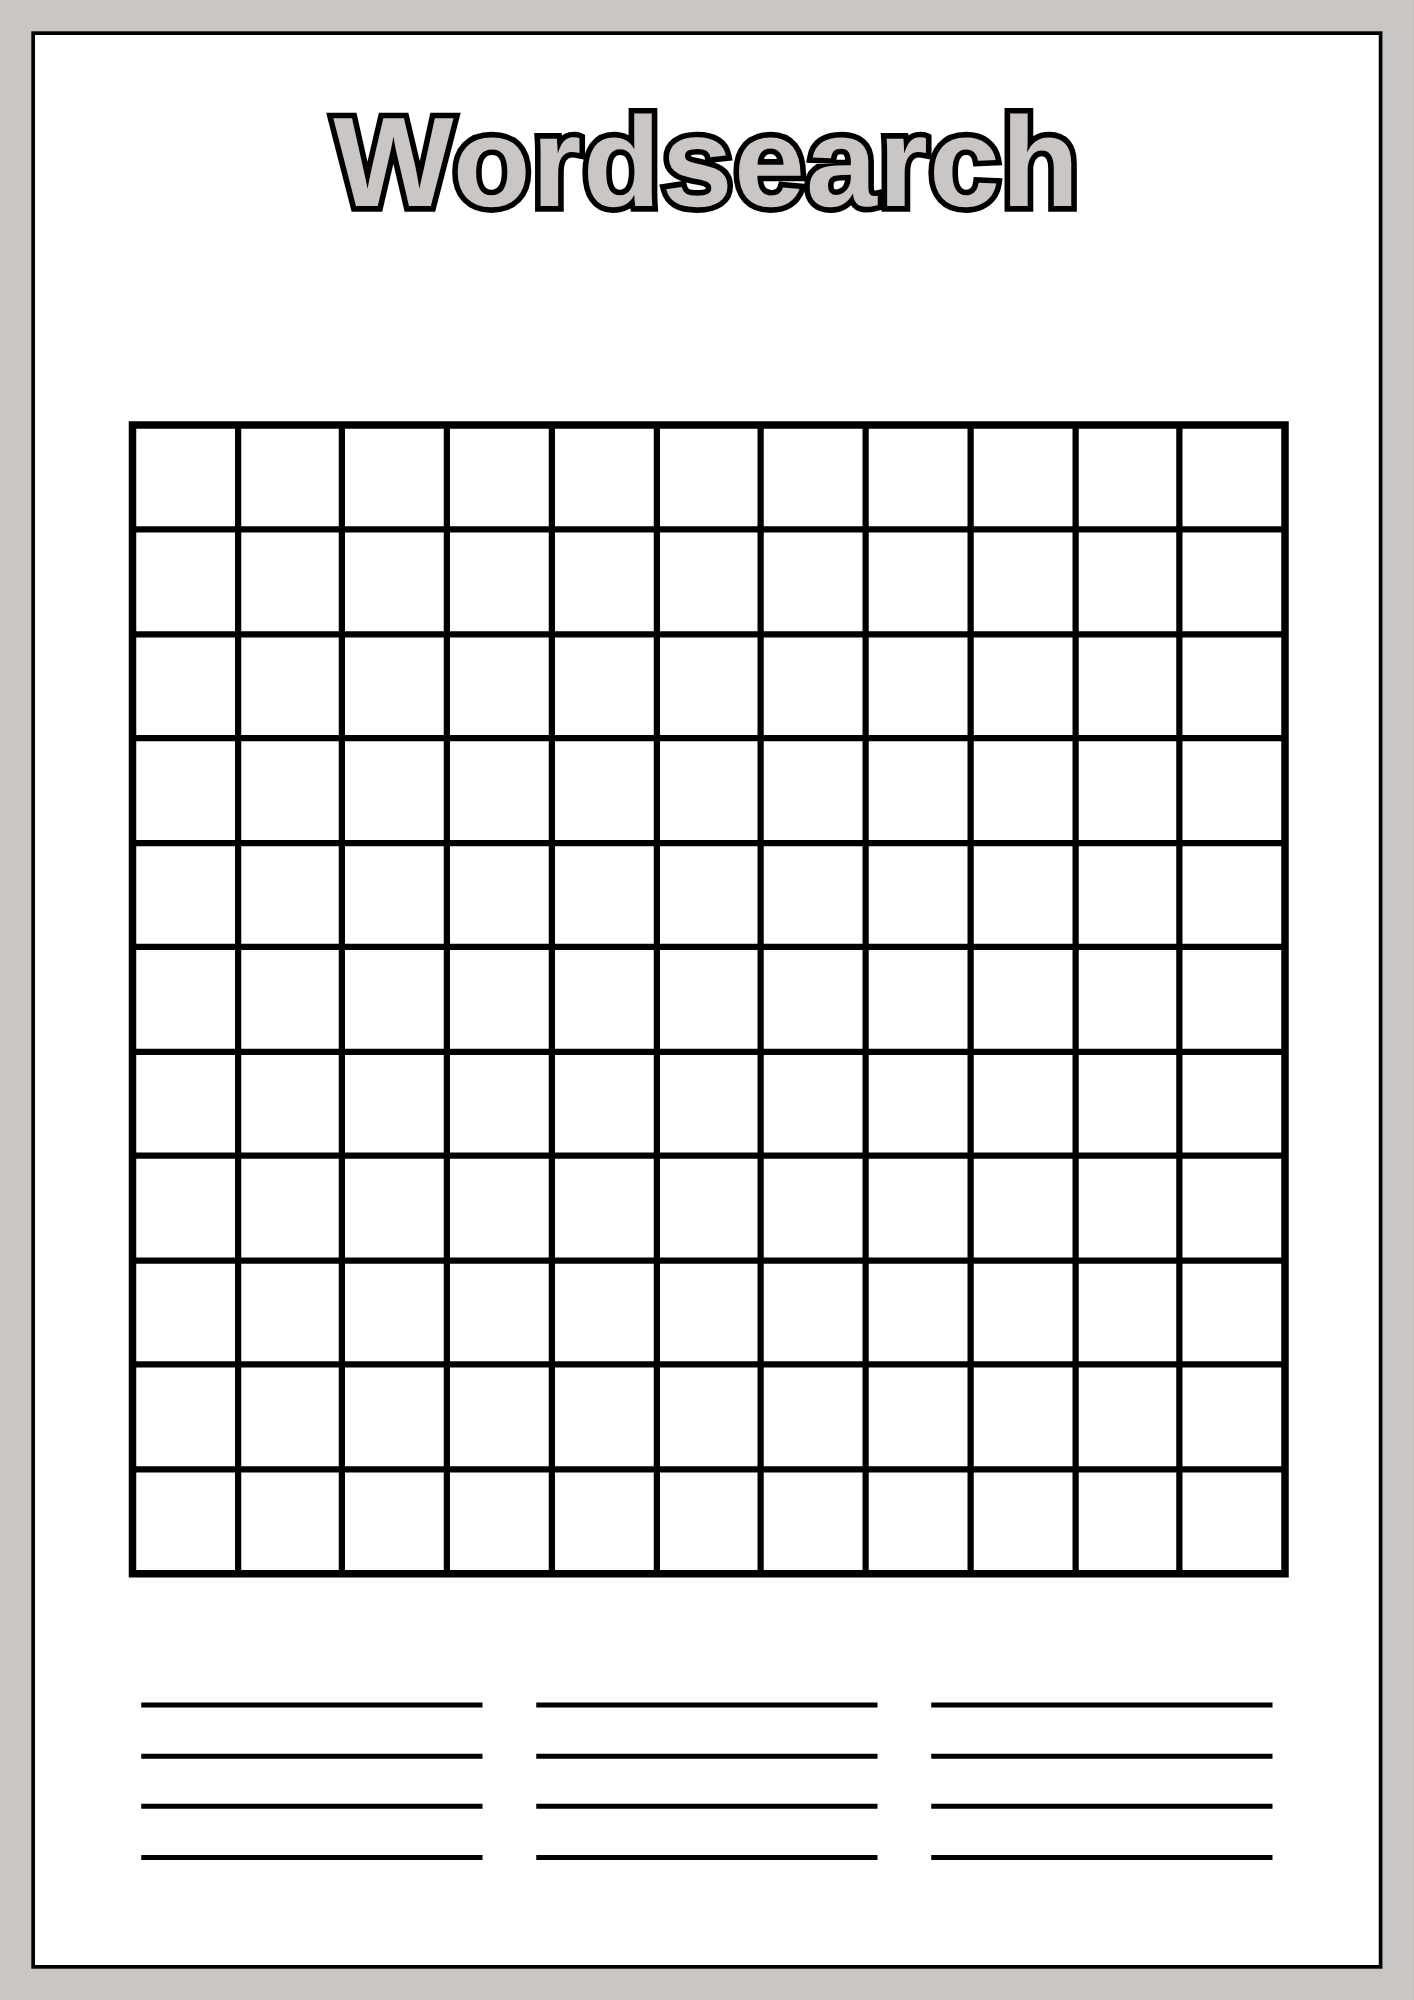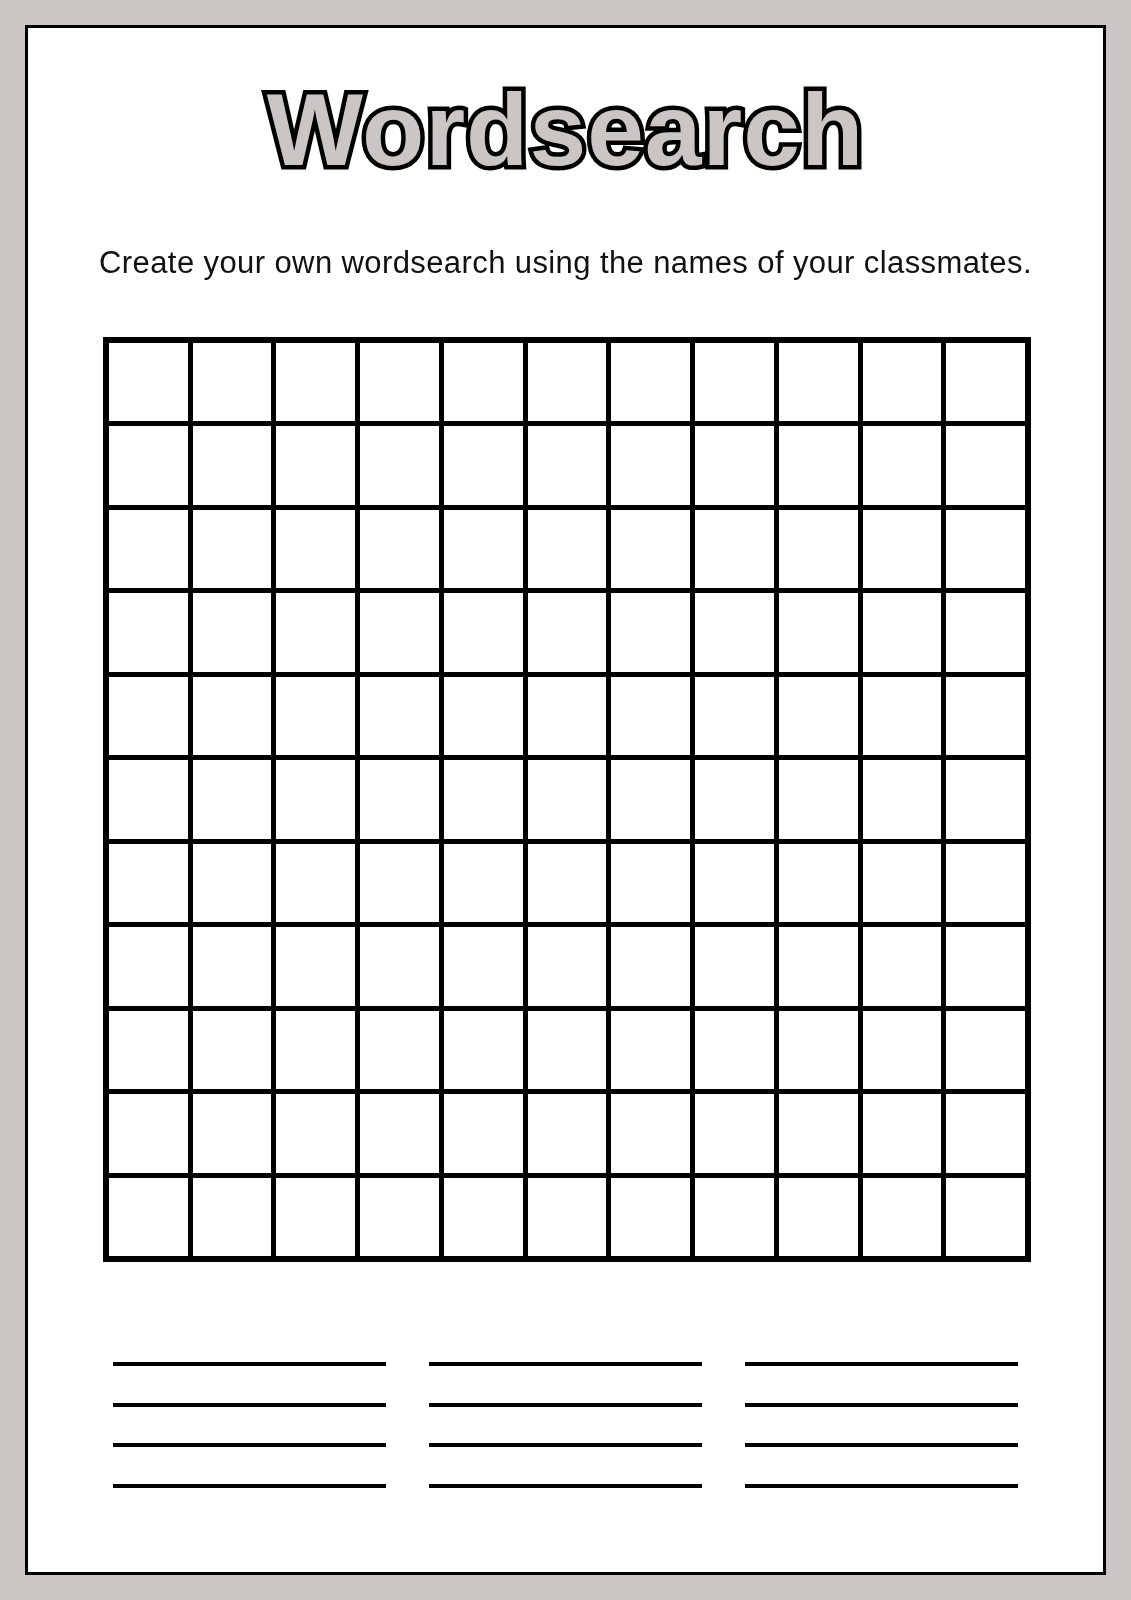--- a/index.html
+++ b/index.html
@@ -89,21 +89,20 @@
 <body>
 
 <div class="sheet" style="background: rgb(201, 198, 196);">
   <div class="page">
 
     <div class="title-wrap">
       <span class="title-stroke">Wordsearch</span>
       <span class="title-fill" style="color: rgb(201, 198, 195);">Wordsearch</span>
     </div>
 
-    <p class="instruction">Create your own wordsearch using the names of your classmates.</p>
 
     <div class="grid" style="grid-template-columns: repeat(11, 1fr); grid-template-rows: repeat(11, 1fr);">
         <div class="cell"></div>
         <div class="cell"></div>
         <div class="cell"></div>
         <div class="cell"></div>
         <div class="cell"></div>
         <div class="cell"></div>
         <div class="cell"></div>
         <div class="cell"></div>

